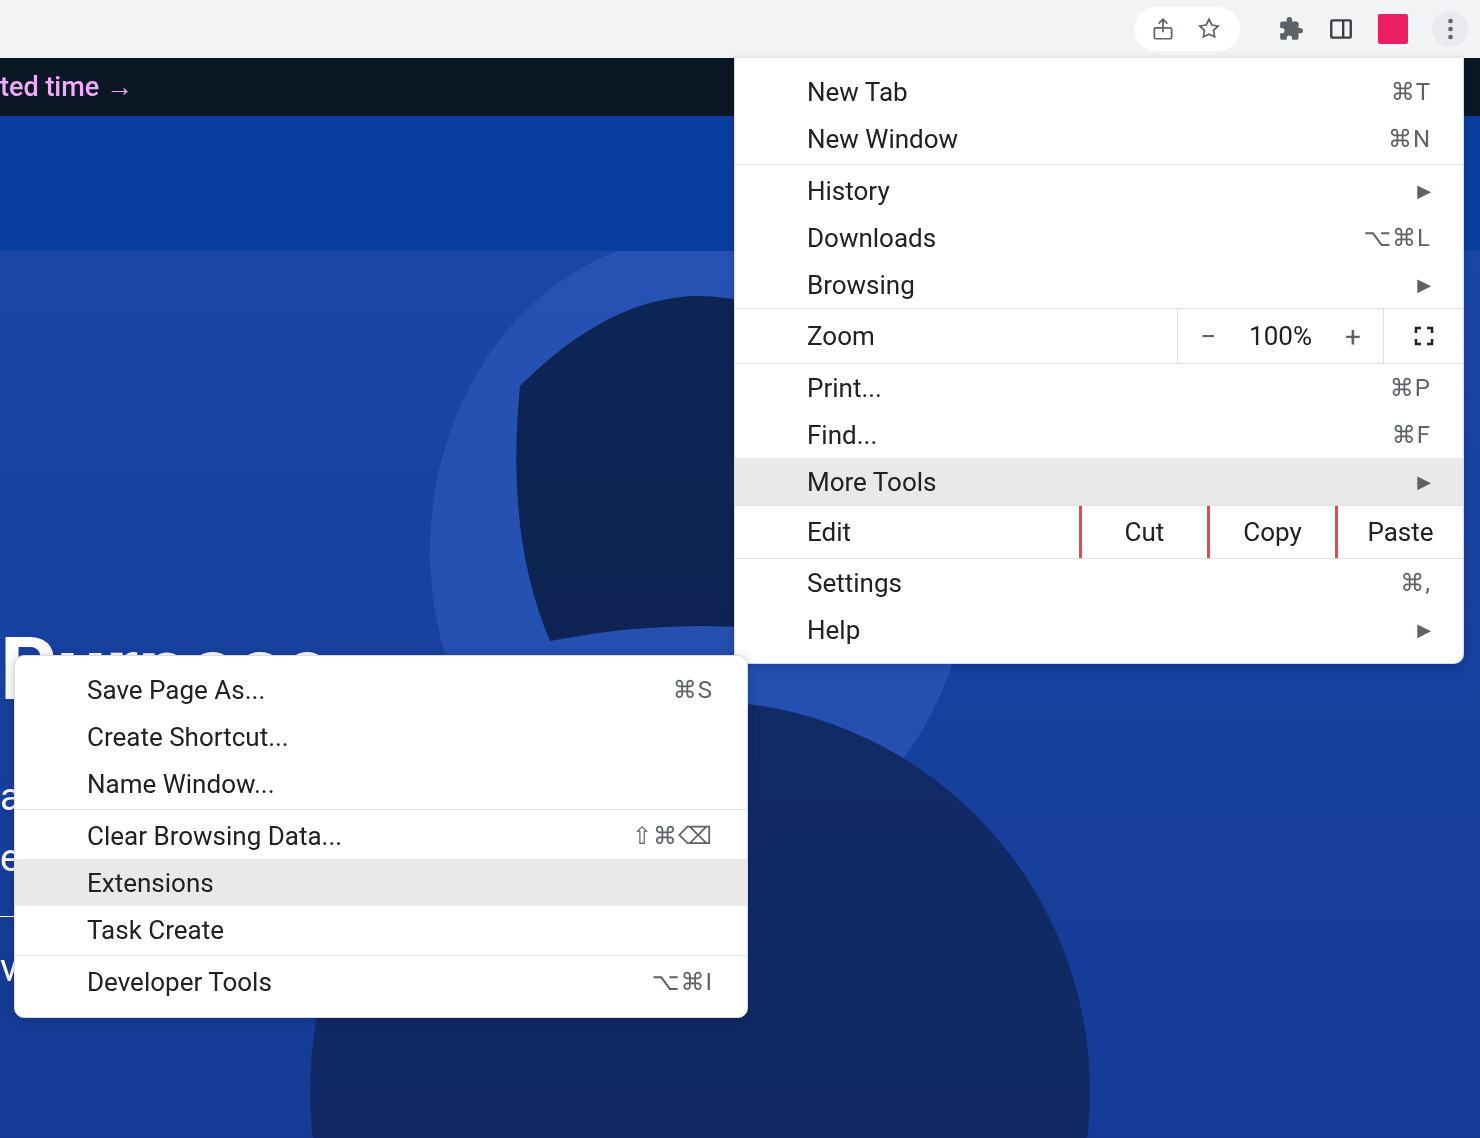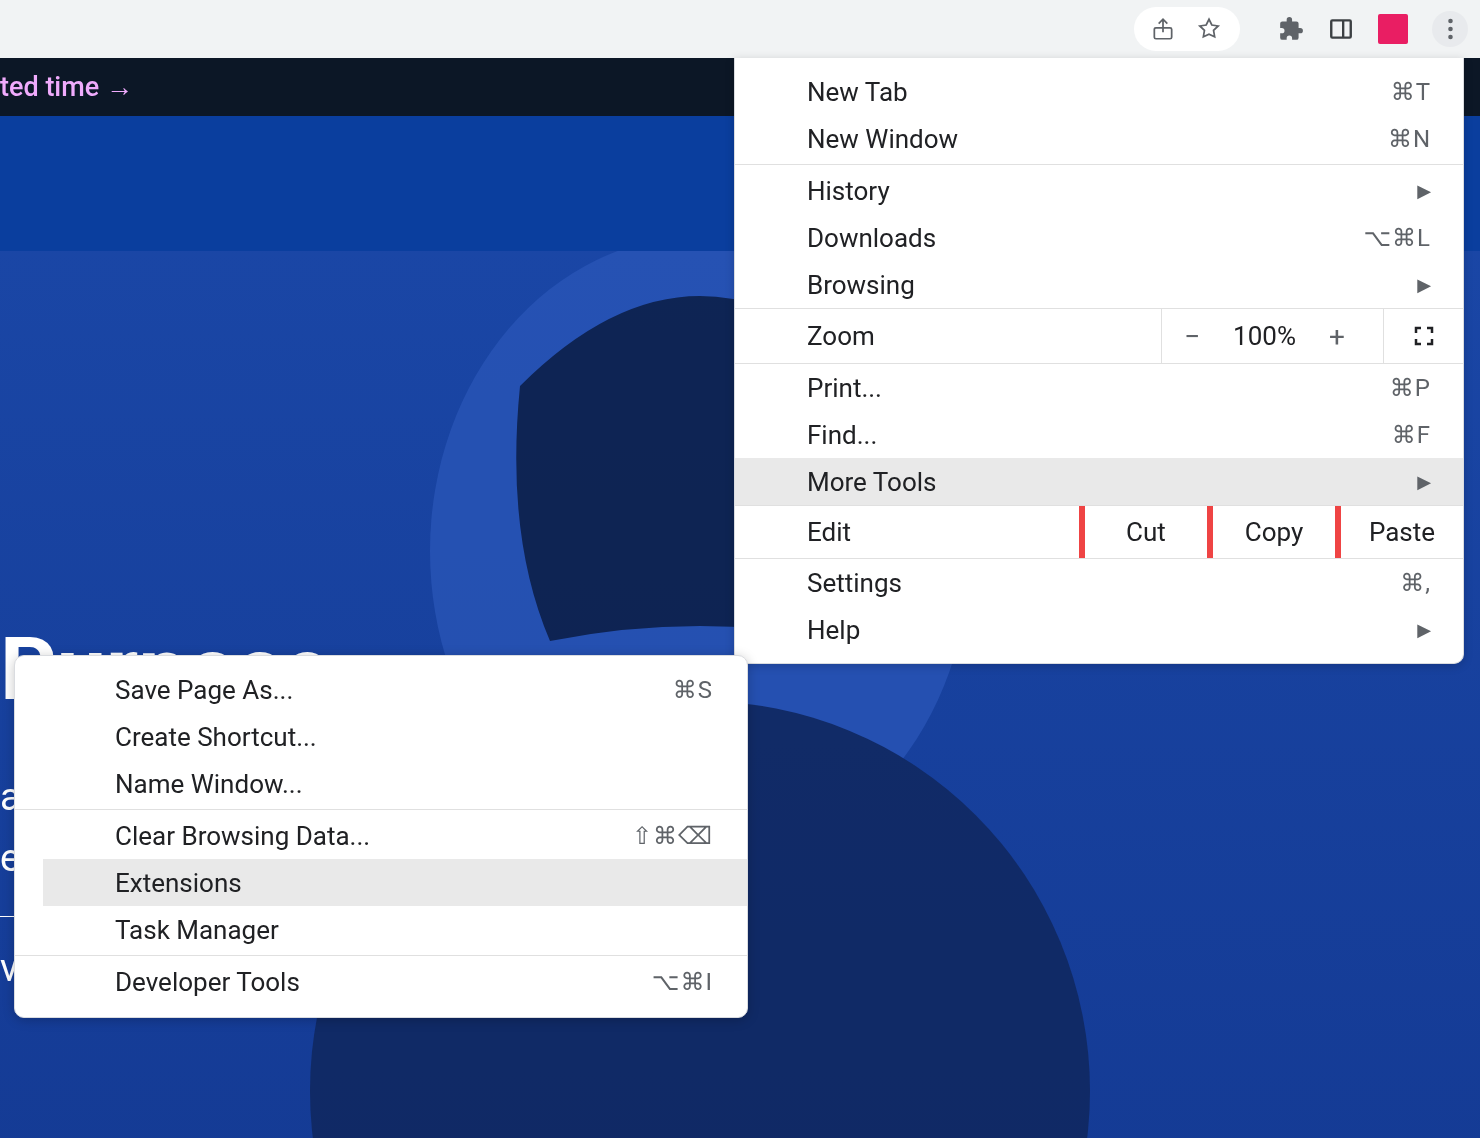--- a/index.html
+++ b/index.html
@@ -167,21 +167,20 @@
 .menu-sep {
   border-top: 1px solid #e0e0e0;
   margin: 2px 0;
 }
 .zoom-row {
   display: flex;
   align-items: stretch;
   border-top: 1px solid #e0e0e0;
   border-bottom: 1px solid #e0e0e0;
   height: 56px;
-  gap: 16px;
 }
 .zoom-label {
   flex: 1;
   display: flex;
   align-items: center;
   padding-left: 72px;
 }
 .zoom-controls {
   display: flex;
   align-items: center;
@@ -216,21 +215,21 @@
   height: 54px;
 }
 .edit-label {
   flex: 1;
   display: flex;
   align-items: center;
   padding-left: 72px;
 }
 .edit-btn {
   width: 128px;
-  border-left: 6px solid #ef4444;
+  border-left: 3px solid #ef4444;
   display: flex;
   align-items: center;
   justify-content: center;
   cursor: pointer;
 }
 
 
 .submenu {
   position: absolute;
   left: 14px;
@@ -244,21 +243,20 @@
   font-size: 26px;
   color: #202124;
 }
 .submenu-item {
   display: flex;
   align-items: center;
   justify-content: space-between;
   padding: 11px 34px 11px 72px;
   height: 47px;
   cursor: pointer;
-  margin-left: 28px;
 }
 .submenu-item.hover {
   background: #e9e9e9;
 }
 </style>
 </head>
 <body>
 
 <div class="toolbar">
   <div class="toolbar-icons">
@@ -396,20 +394,20 @@
   </div>
   <div class="menu-sep"></div>
   <div class="submenu-item">
     <span>Clear Browsing Data...</span>
     <span class="menu-shortcut">⇧⌘⌫</span>
   </div>
   <div class="submenu-item hover">
     <span>Extensions</span>
   </div>
   <div class="submenu-item">
-    <span>Task Manager</span>
+    <span>Task Create</span>
   </div>
   <div class="menu-sep"></div>
   <div class="submenu-item">
     <span>Developer Tools</span>
     <span class="menu-shortcut">⌥⌘I</span>
   </div>
 </div>
 
 </body></html>

